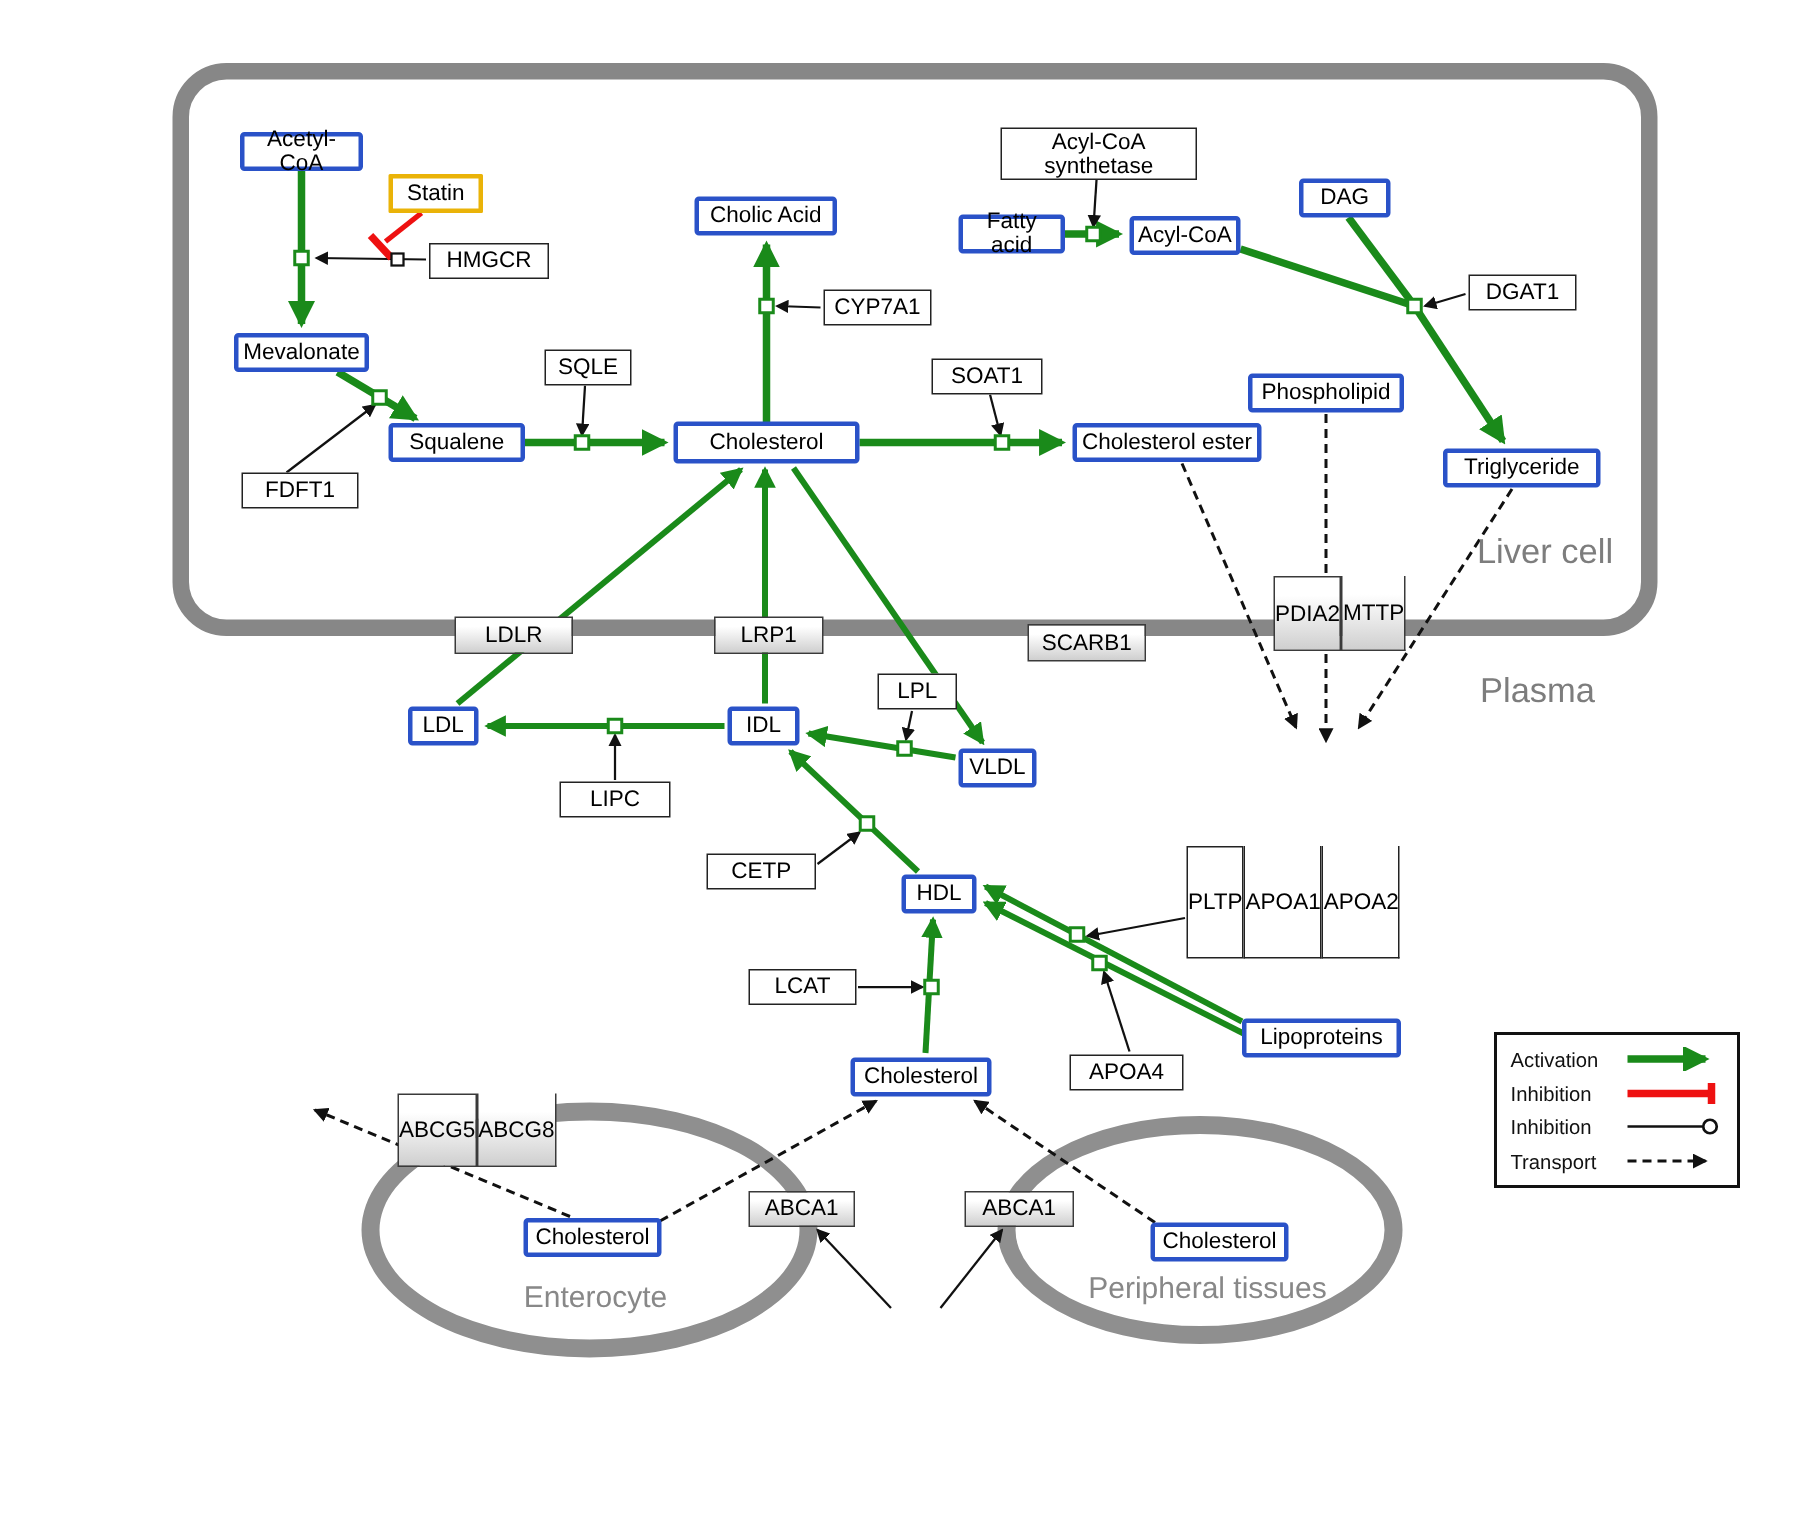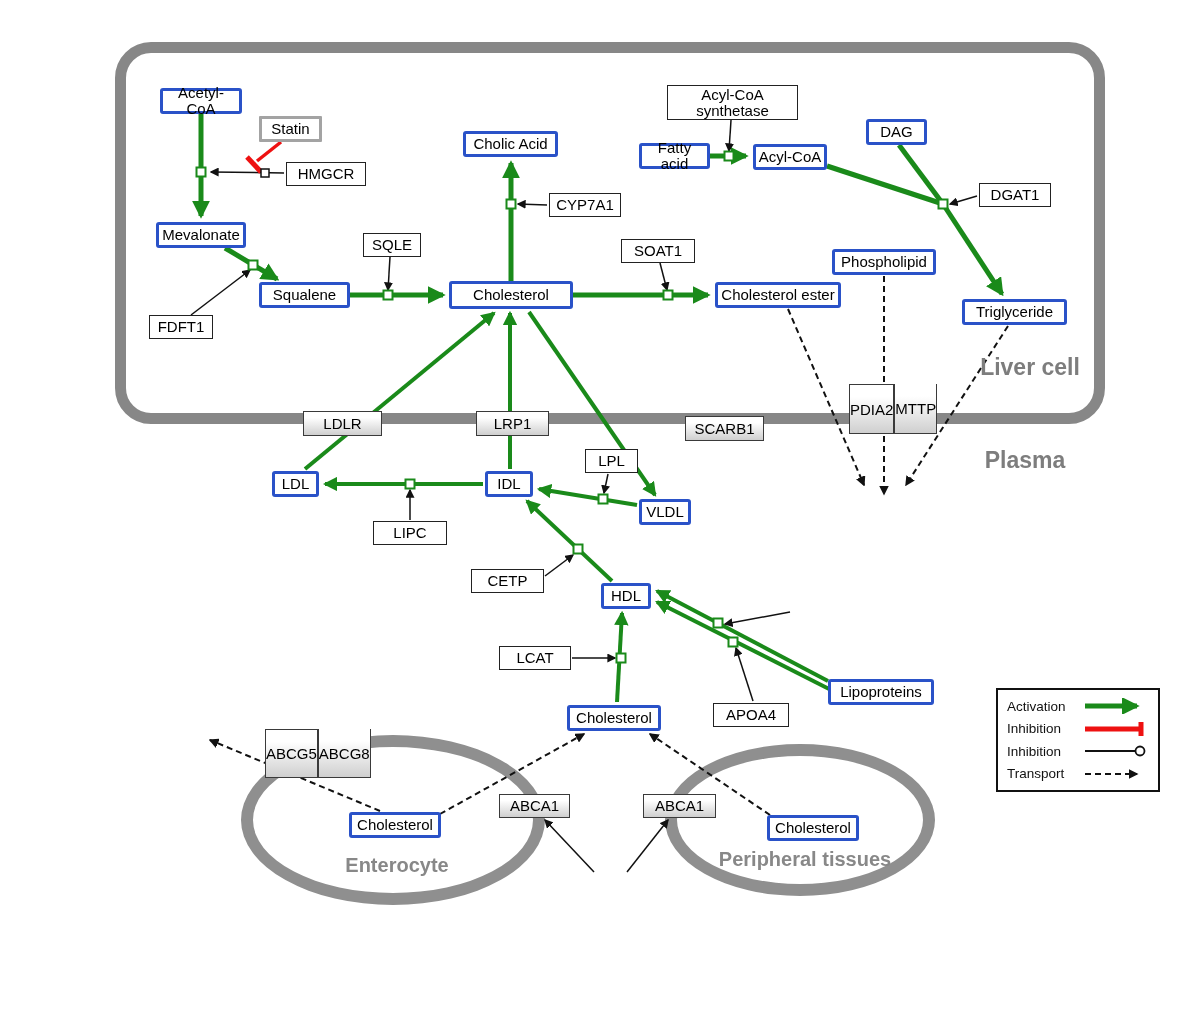--- a/index.html
+++ b/index.html
@@ -9,43 +9,43 @@
 
   .region{position:absolute;z-index:1;background:transparent}
   .liver{border:11px solid #878787;border-radius:36px}
   .cellellipse{border:12px solid #8f8f8f;border-radius:50%}
 
   svg.edges{position:absolute;left:0;top:0;z-index:2;pointer-events:none}
 
   .node{position:absolute;z-index:3;display:flex;align-items:center;justify-content:center;
         text-align:center;font-size:15px;line-height:1.06;background:#fff;padding:6px 2px}
   .met{border:3px solid #2a52c8;border-radius:3px}
-  .red{border:3px solid #a3a3a3;border-radius:1px}
+  .red{border:3px solid #eab308;border-radius:1px}
   .gene{border:1.5px solid #222}
   .mem{border:1.5px solid #3a3a3a;background:linear-gradient(#ffffff 25%,#cfcfcf 100%)}
 
   .stack{position:absolute;z-index:3;display:flex;flex-direction:row}
   .stack .cell{flex:1;display:flex;align-items:center;justify-content:center;font-size:15px;
         border:1.5px solid #3a3a3a;background:linear-gradient(#ffffff 25%,#cfcfcf 100%)}
   .stack .cell + .cell{border-top:none}
   .stack.plain .cell{background:#fff;border-color:#222}
 
   .apotable{position:absolute;z-index:3;display:grid;grid-template-columns:1fr 1fr;border:1.5px solid #222;background:#fff}
   .apotable .cell{display:flex;align-items:center;justify-content:center;font-size:15px;
         border-left:1.5px solid #222;border-top:1.5px solid #222}
   .apotable .cell:nth-child(odd){border-left:none}
   .apotable .cell:nth-child(-n+2){border-top:none}
 
-  .rlabel{position:absolute;z-index:3;font-weight:bold;color:#7d7d7d;text-align:center}
+  .rlabel{position:absolute;z-index:3;font-weight:normal;color:#7d7d7d;text-align:center}
   .big{font-size:23px}
   .midl{font-size:20px;color:#888}
 
   .legend{position:absolute;z-index:4;border:2px solid #111;background:#fff;
         display:flex;flex-direction:column;justify-content:space-around;padding:5px 9px}
-  .legrow{display:flex;align-items:center;justify-content:space-between;gap:8px;font-size:13.5px;color:#111}
+  .legrow{display:flex;align-items:flex-end;justify-content:space-between;gap:8px;font-size:13.5px;color:#111}
 </style>
 </head>
 <body>
 
 <div class="canvas">
 
   <div class="region liver" style="left:115px;top:42px;width:990px;height:382px"></div>
   <div class="region cellellipse" style="left:241px;top:735px;width:304px;height:170px"></div>
   <div class="region cellellipse" style="left:665px;top:744px;width:270px;height:152px"></div>
 
@@ -190,21 +190,21 @@
   <div class="node met" style="left:349px;top:812px;width:92px;height:26px">
       <span>Cholesterol</span>
     </div>
   <div class="node met" style="left:767px;top:815px;width:92px;height:26px">
       <span>Cholesterol</span>
     </div>
 
   <div class="node gene" style="left:286px;top:162px;width:80px;height:24px">
       <span>HMGCR</span>
     </div>
-  <div class="node gene" style="left:149px;top:315px;width:64px;height:24px">
+  <div class="node gene" style="left:161px;top:315px;width:78px;height:24px">
       <span>FDFT1</span>
     </div>
   <div class="node gene" style="left:363px;top:233px;width:58px;height:24px">
       <span>SQLE</span>
     </div>
   <div class="node gene" style="left:549px;top:193px;width:72px;height:24px">
       <span>CYP7A1</span>
     </div>
   <div class="node gene" style="left:621px;top:239px;width:74px;height:24px">
       <span>SOAT1</span>
@@ -248,20 +248,25 @@
     </div>
 
   <div class="stack" style="left:849px;top:384px;width:73px;height:50px">
     <div class="cell">PDIA2</div>
     <div class="cell">MTTP</div>
   </div>
   <div class="stack" style="left:265px;top:729px;width:76px;height:49px">
     <div class="cell">ABCG5</div>
     <div class="cell">ABCG8</div>
   </div>
+  <div class="stack plain" style="left:791px;top:564px;width:72px;height:75px">
+    <div class="cell">PLTP</div>
+    <div class="cell">APOA1</div>
+    <div class="cell">APOA2</div>
+  </div>
 
 
   <div class="rlabel big" style="left:950px;top:354px;width:160px">Liver cell</div>
   <div class="rlabel big" style="left:960px;top:447px;width:130px">Plasma</div>
   <div class="rlabel midl" style="left:317px;top:854px;width:160px">Enterocyte</div>
   <div class="rlabel midl" style="left:705px;top:848px;width:200px">Peripheral tissues</div>
 
   <div class="legend" style="left:996px;top:688px;width:164px;height:104px">
     <div class="legrow">
       <span>Activation</span>

